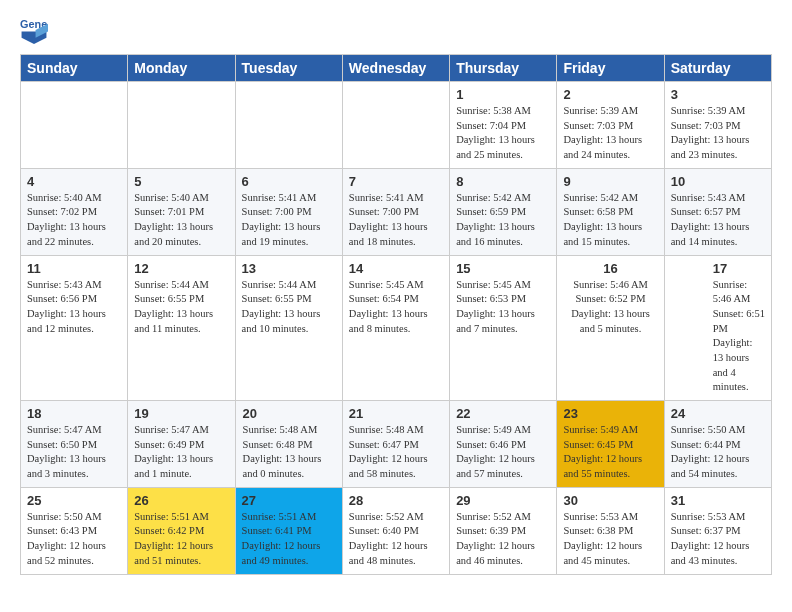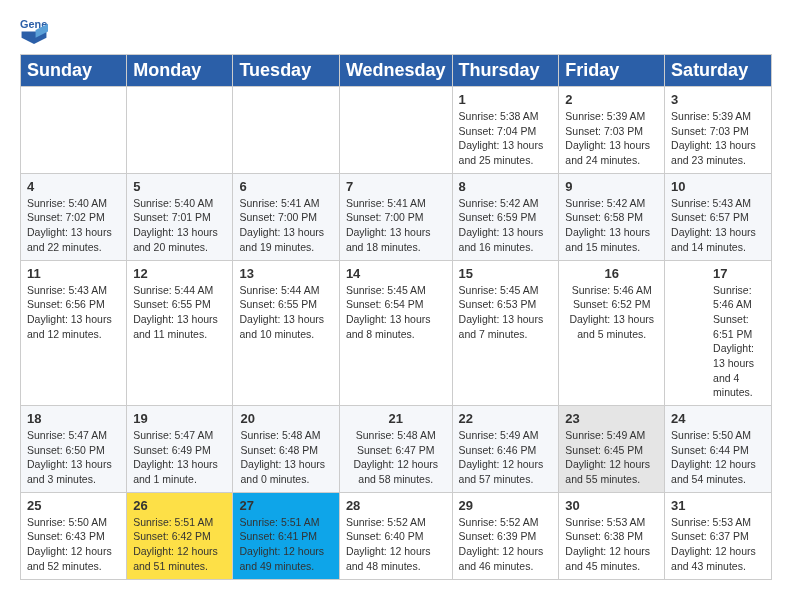--- a/index.html
+++ b/index.html
@@ -5,24 +5,24 @@
     * { box-sizing: border-box; margin: 0; padding: 0; }
     body { font-family: Arial, sans-serif; background: #fff; width: 792px; min-height: 612px; }
     .page { width: 792px; padding: 16px 20px; }
     .header { display: flex; justify-content: space-between; align-items: flex-start; margin-bottom: 10px; }
     .logo { display: flex; align-items: center; }
     .logo-icon { width: 28px; height: 28px; margin-right: 2px; }
     .title-block { text-align: right; }
     .month-title { font-size: 38px; font-weight: bold; color: #333; }
     .location { font-size: 16px; color: #555; margin-top: 2px; }
     table { width: 100%; border-collapse: collapse; }
-    th { background-color: #2b5fa8; color: #fff; text-align: left; padding: 5px 6px; font-size: 18px; font-weight: bold; border: 1px solid #ccc; }
+    th { background-color: #2b5fa8; color: #fff; text-align: left; padding: 5px 6px; font-size: 14px; font-weight: bold; border: 1px solid #ccc; }
     td { vertical-align: top; padding: 5px 6px; font-size: 11px; color: #333; border: 1px solid #ccc; width: calc(100%/7); min-height: 80px; }
     .day-num { font-size: 13px; font-weight: bold; margin-bottom: 2px; }
-    .day-info { font-size: 10.5px; line-height: 1.4; color: #333; }
+    .day-info { font-size: 10.5px; line-height: 1.4; color: #333; font-family: Liberation Serif, serif; }
     .empty-cell { background: #f9f9f9; }
     tr:nth-child(even) td { background: #f5f7fa; }
     tr:nth-child(odd) td { background: #fff; }
     th:first-child, td:first-child { border-left: 1px solid #ccc; }
   </style>
 </head>
 <body>
 
 <div class="page">
   <div class="header">
@@ -140,29 +140,29 @@
             <div class="day-info">Sunrise: 5:47 AM<br>Sunset: 6:50 PM<br>Daylight: 13 hours and 3 minutes.</div>
           </td>
           <td style="background: rgb(245, 247, 250);">
             <div class="day-num">19</div>
             <div class="day-info">Sunrise: 5:47 AM<br>Sunset: 6:49 PM<br>Daylight: 13 hours and 1 minute.</div>
           </td>
           <td style="background: rgb(245, 247, 250); padding-left: 7px;">
             <div class="day-num">20</div>
             <div class="day-info">Sunrise: 5:48 AM<br>Sunset: 6:48 PM<br>Daylight: 13 hours and 0 minutes.</div>
           </td>
-          <td style="background: rgb(245, 247, 250); text-align: center;">
+          <td style="background: rgb(245, 247, 250);">
             <div class="day-num">21</div>
             <div class="day-info">Sunrise: 5:48 AM<br>Sunset: 6:47 PM<br>Daylight: 12 hours and 58 minutes.</div>
           </td>
           <td style="background: rgb(245, 247, 250);">
             <div class="day-num">22</div>
             <div class="day-info">Sunrise: 5:49 AM<br>Sunset: 6:46 PM<br>Daylight: 12 hours and 57 minutes.</div>
           </td>
-          <td style="background: #e5e5e5;">
+          <td style="background: #eab308;">
             <div class="day-num">23</div>
             <div class="day-info">Sunrise: 5:49 AM<br>Sunset: 6:45 PM<br>Daylight: 12 hours and 55 minutes.</div>
           </td>
           <td style="background: rgb(245, 247, 250);">
             <div class="day-num">24</div>
             <div class="day-info">Sunrise: 5:50 AM<br>Sunset: 6:44 PM<br>Daylight: 12 hours and 54 minutes.</div>
           </td>
         </tr>
         <tr>
           <td style="background: rgb(255, 255, 255);">

